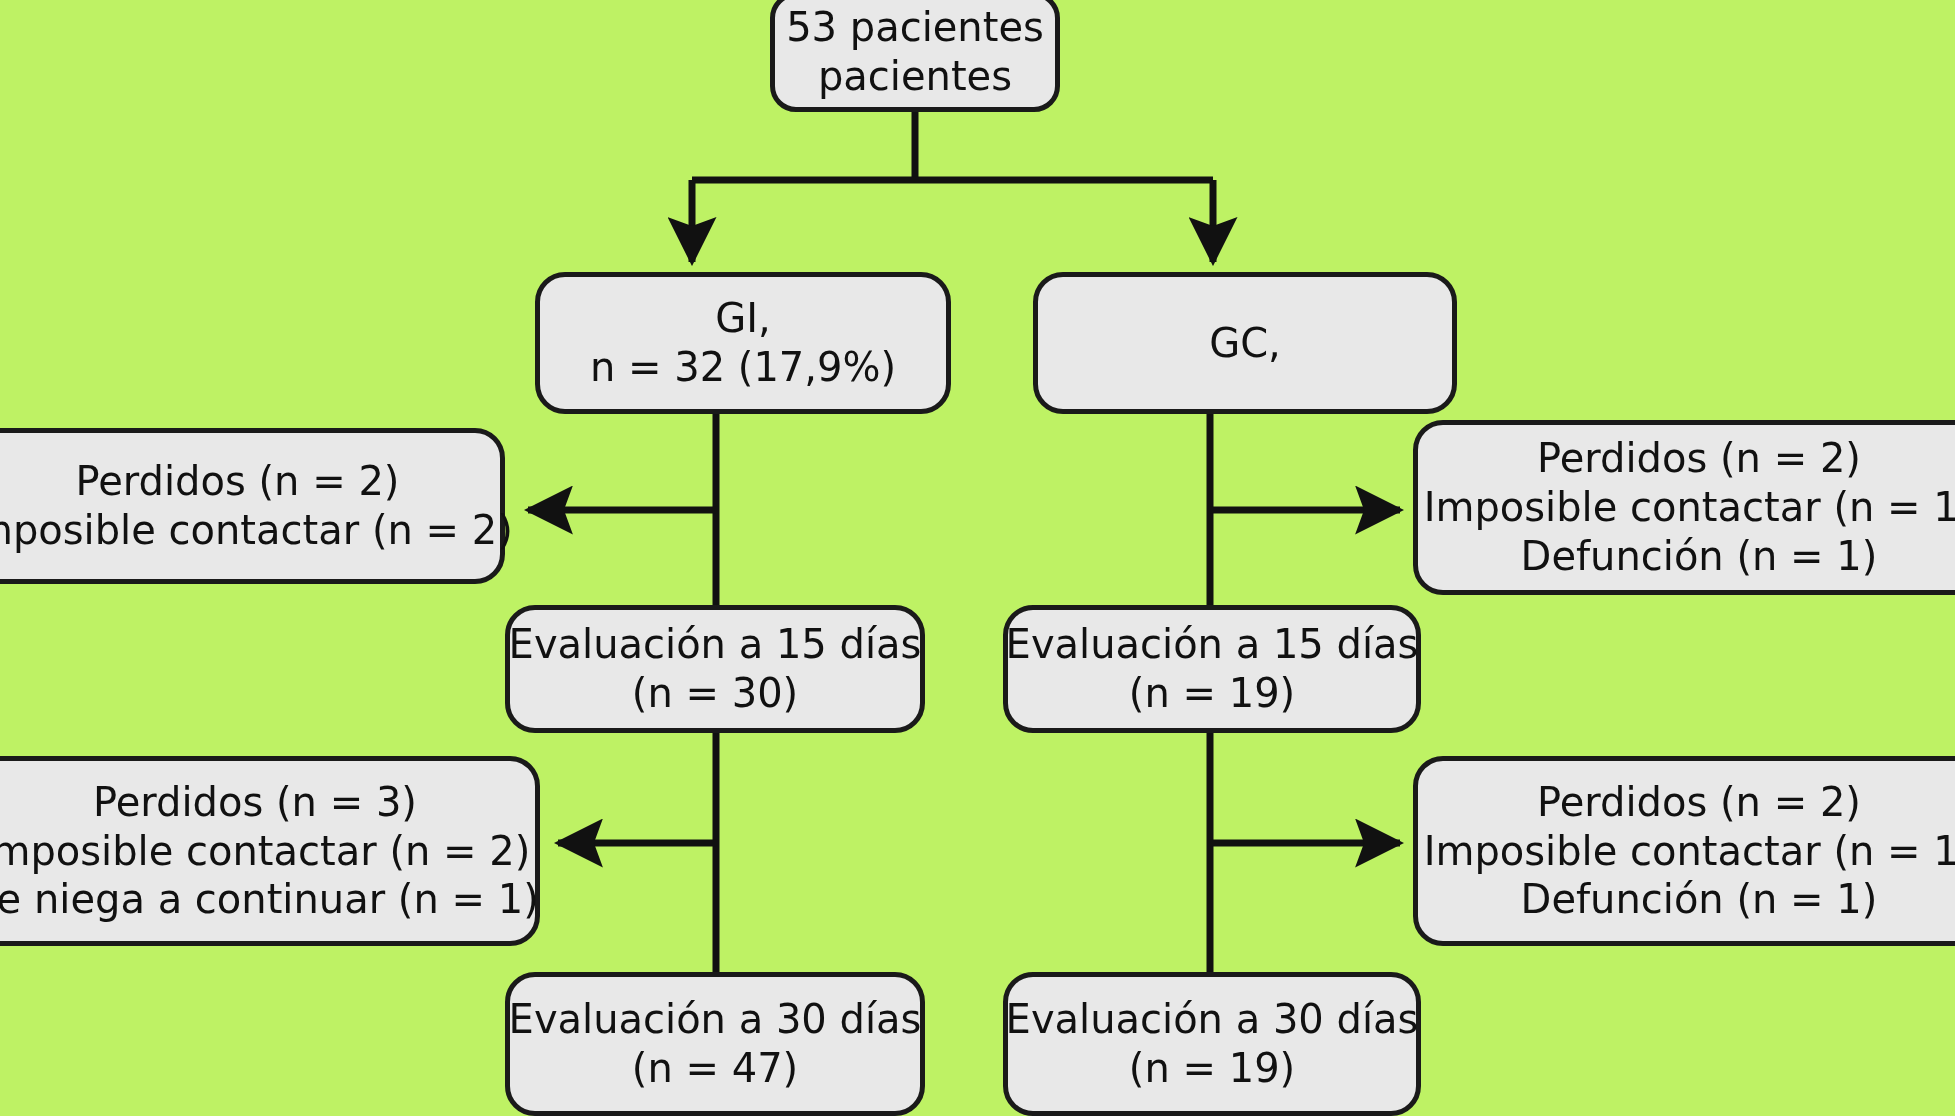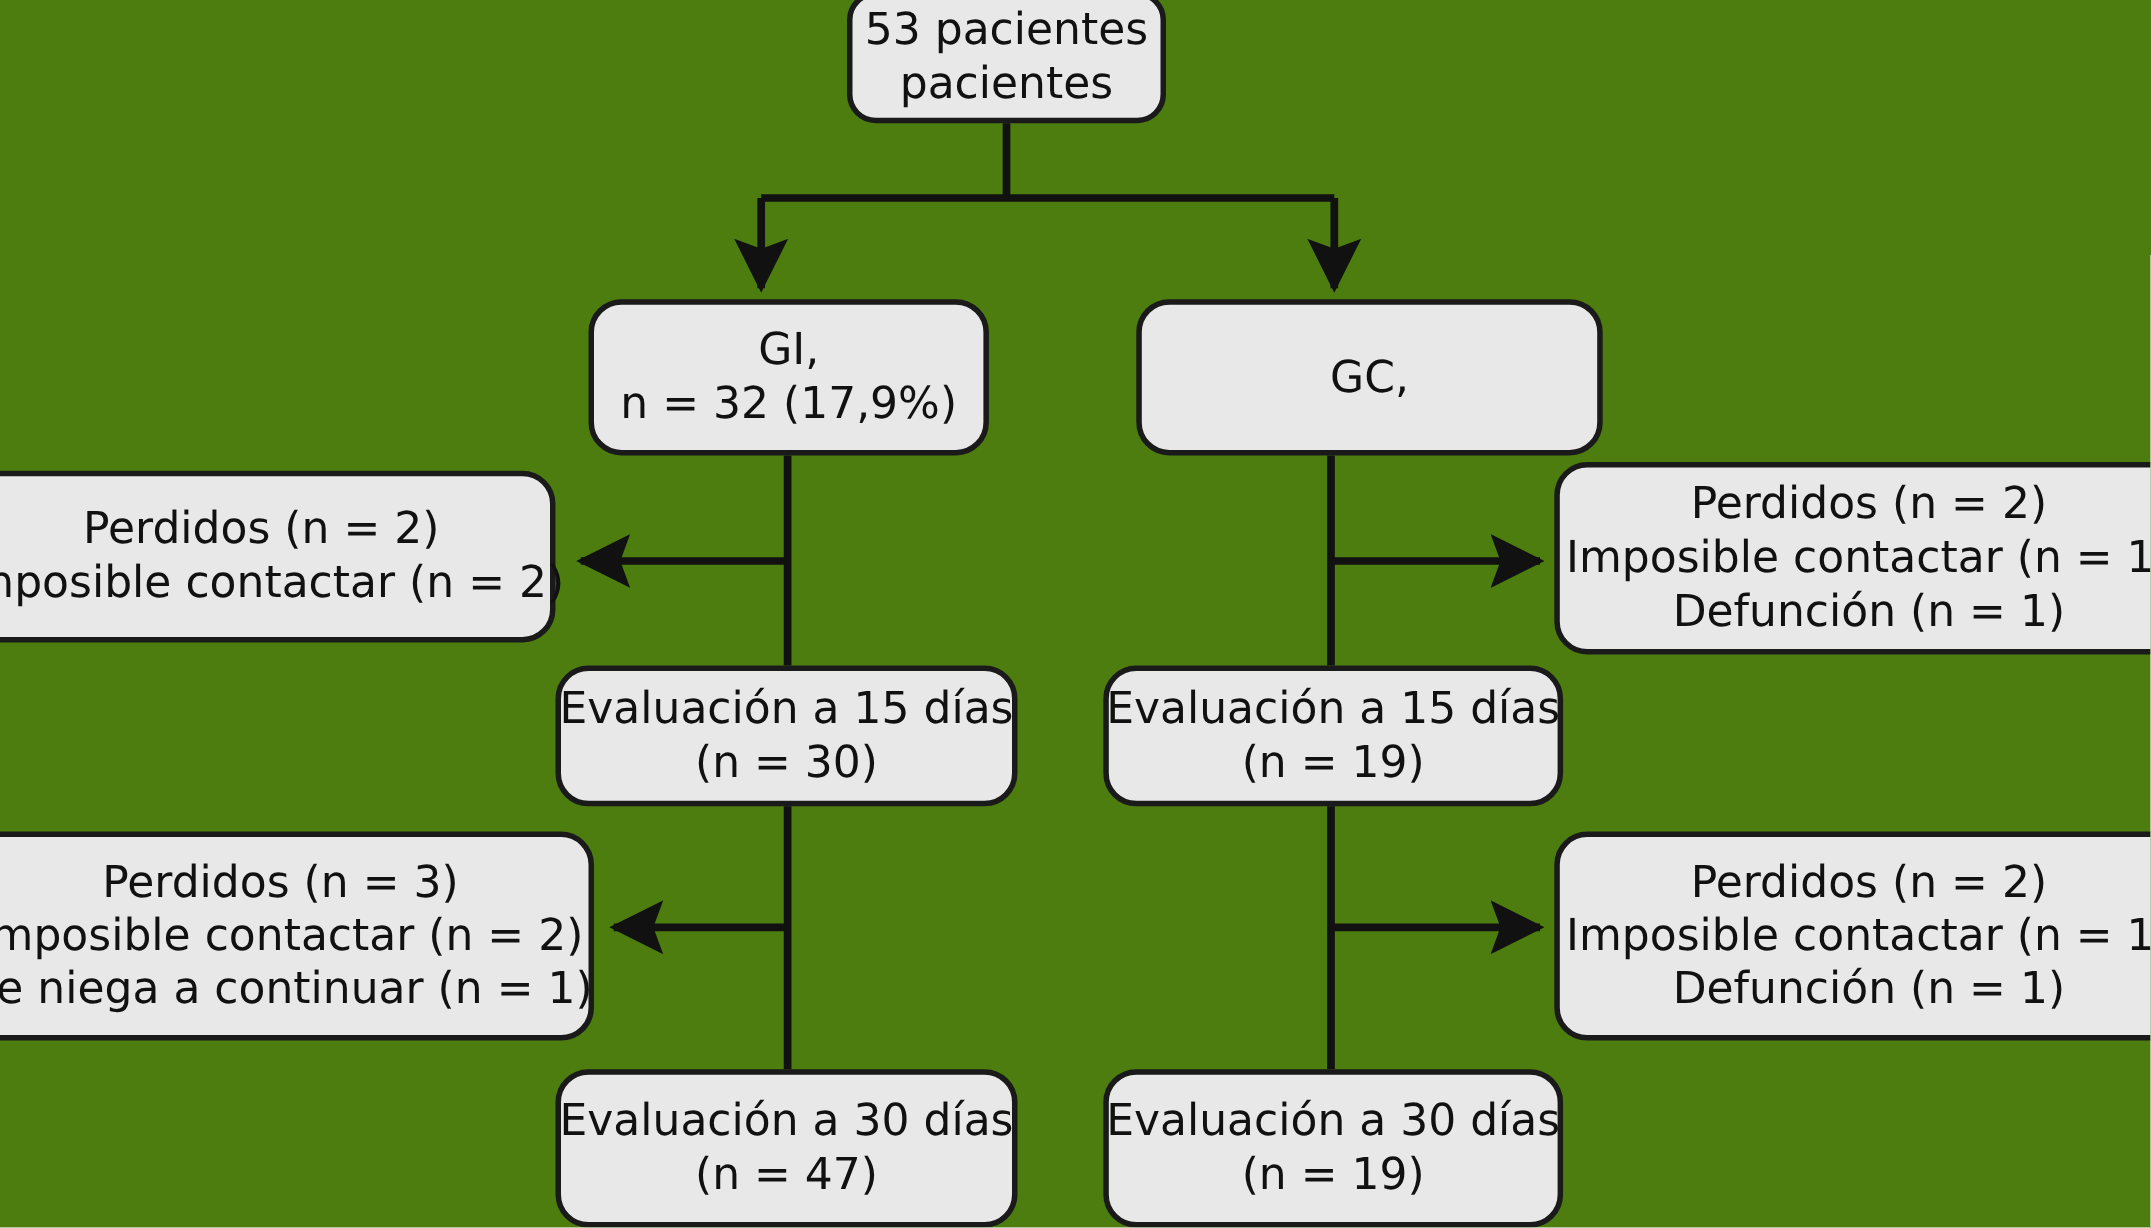--- a/index.html
+++ b/index.html
@@ -7,21 +7,21 @@
     padding: 0;
     background: #ffffff;
   }
   body {
     font-family: "DejaVu Sans", sans-serif;
   }
   #canvas {
     position: relative;
     width: 1955px;
     height: 1116px;
-    background: #4d7c0f;
+    background: #bef264;
     overflow: hidden;
   }
   #edges {
     position: absolute;
     left: 0;
     top: 0;
     width: 1955px;
     height: 1116px;
   }
   .node {
@@ -39,21 +39,21 @@
     font-size: 40px;
     line-height: 1.22;
     z-index: 2;
   }
   .node .line {
     display: block;
     white-space: nowrap;
   }
   
   #node-root      { left: 770px;  top: -8px;   width: 290px; height: 120px; border-radius: 26px; }
-  #node-gi        { left: 535px;  top: 272px;  width: 364px; height: 142px; text-align: right; }
+  #node-gi        { left: 535px;  top: 272px;  width: 416px; height: 142px; text-align: right; }
   #node-gc        { left: 1033px; top: 272px;  width: 424px; height: 142px; }
   #node-loss-gi-1 { left: -30px;  top: 428px;  width: 535px; height: 156px; }
   #node-loss-gc-1 { left: 1413px; top: 420px;  width: 572px; height: 175px; }
   #node-eval15-gi { left: 505px;  top: 605px;  width: 420px; height: 128px; }
   #node-eval15-gc { left: 1003px; top: 605px;  width: 418px; height: 128px; }
   #node-loss-gi-2 { left: -30px;  top: 756px;  width: 570px; height: 190px; }
   #node-loss-gc-2 { left: 1413px; top: 756px;  width: 572px; height: 190px; }
   #node-eval30-gi { left: 505px;  top: 972px;  width: 420px; height: 144px; }
   #node-eval30-gc { left: 1003px; top: 972px;  width: 418px; height: 144px; }
 </style>

